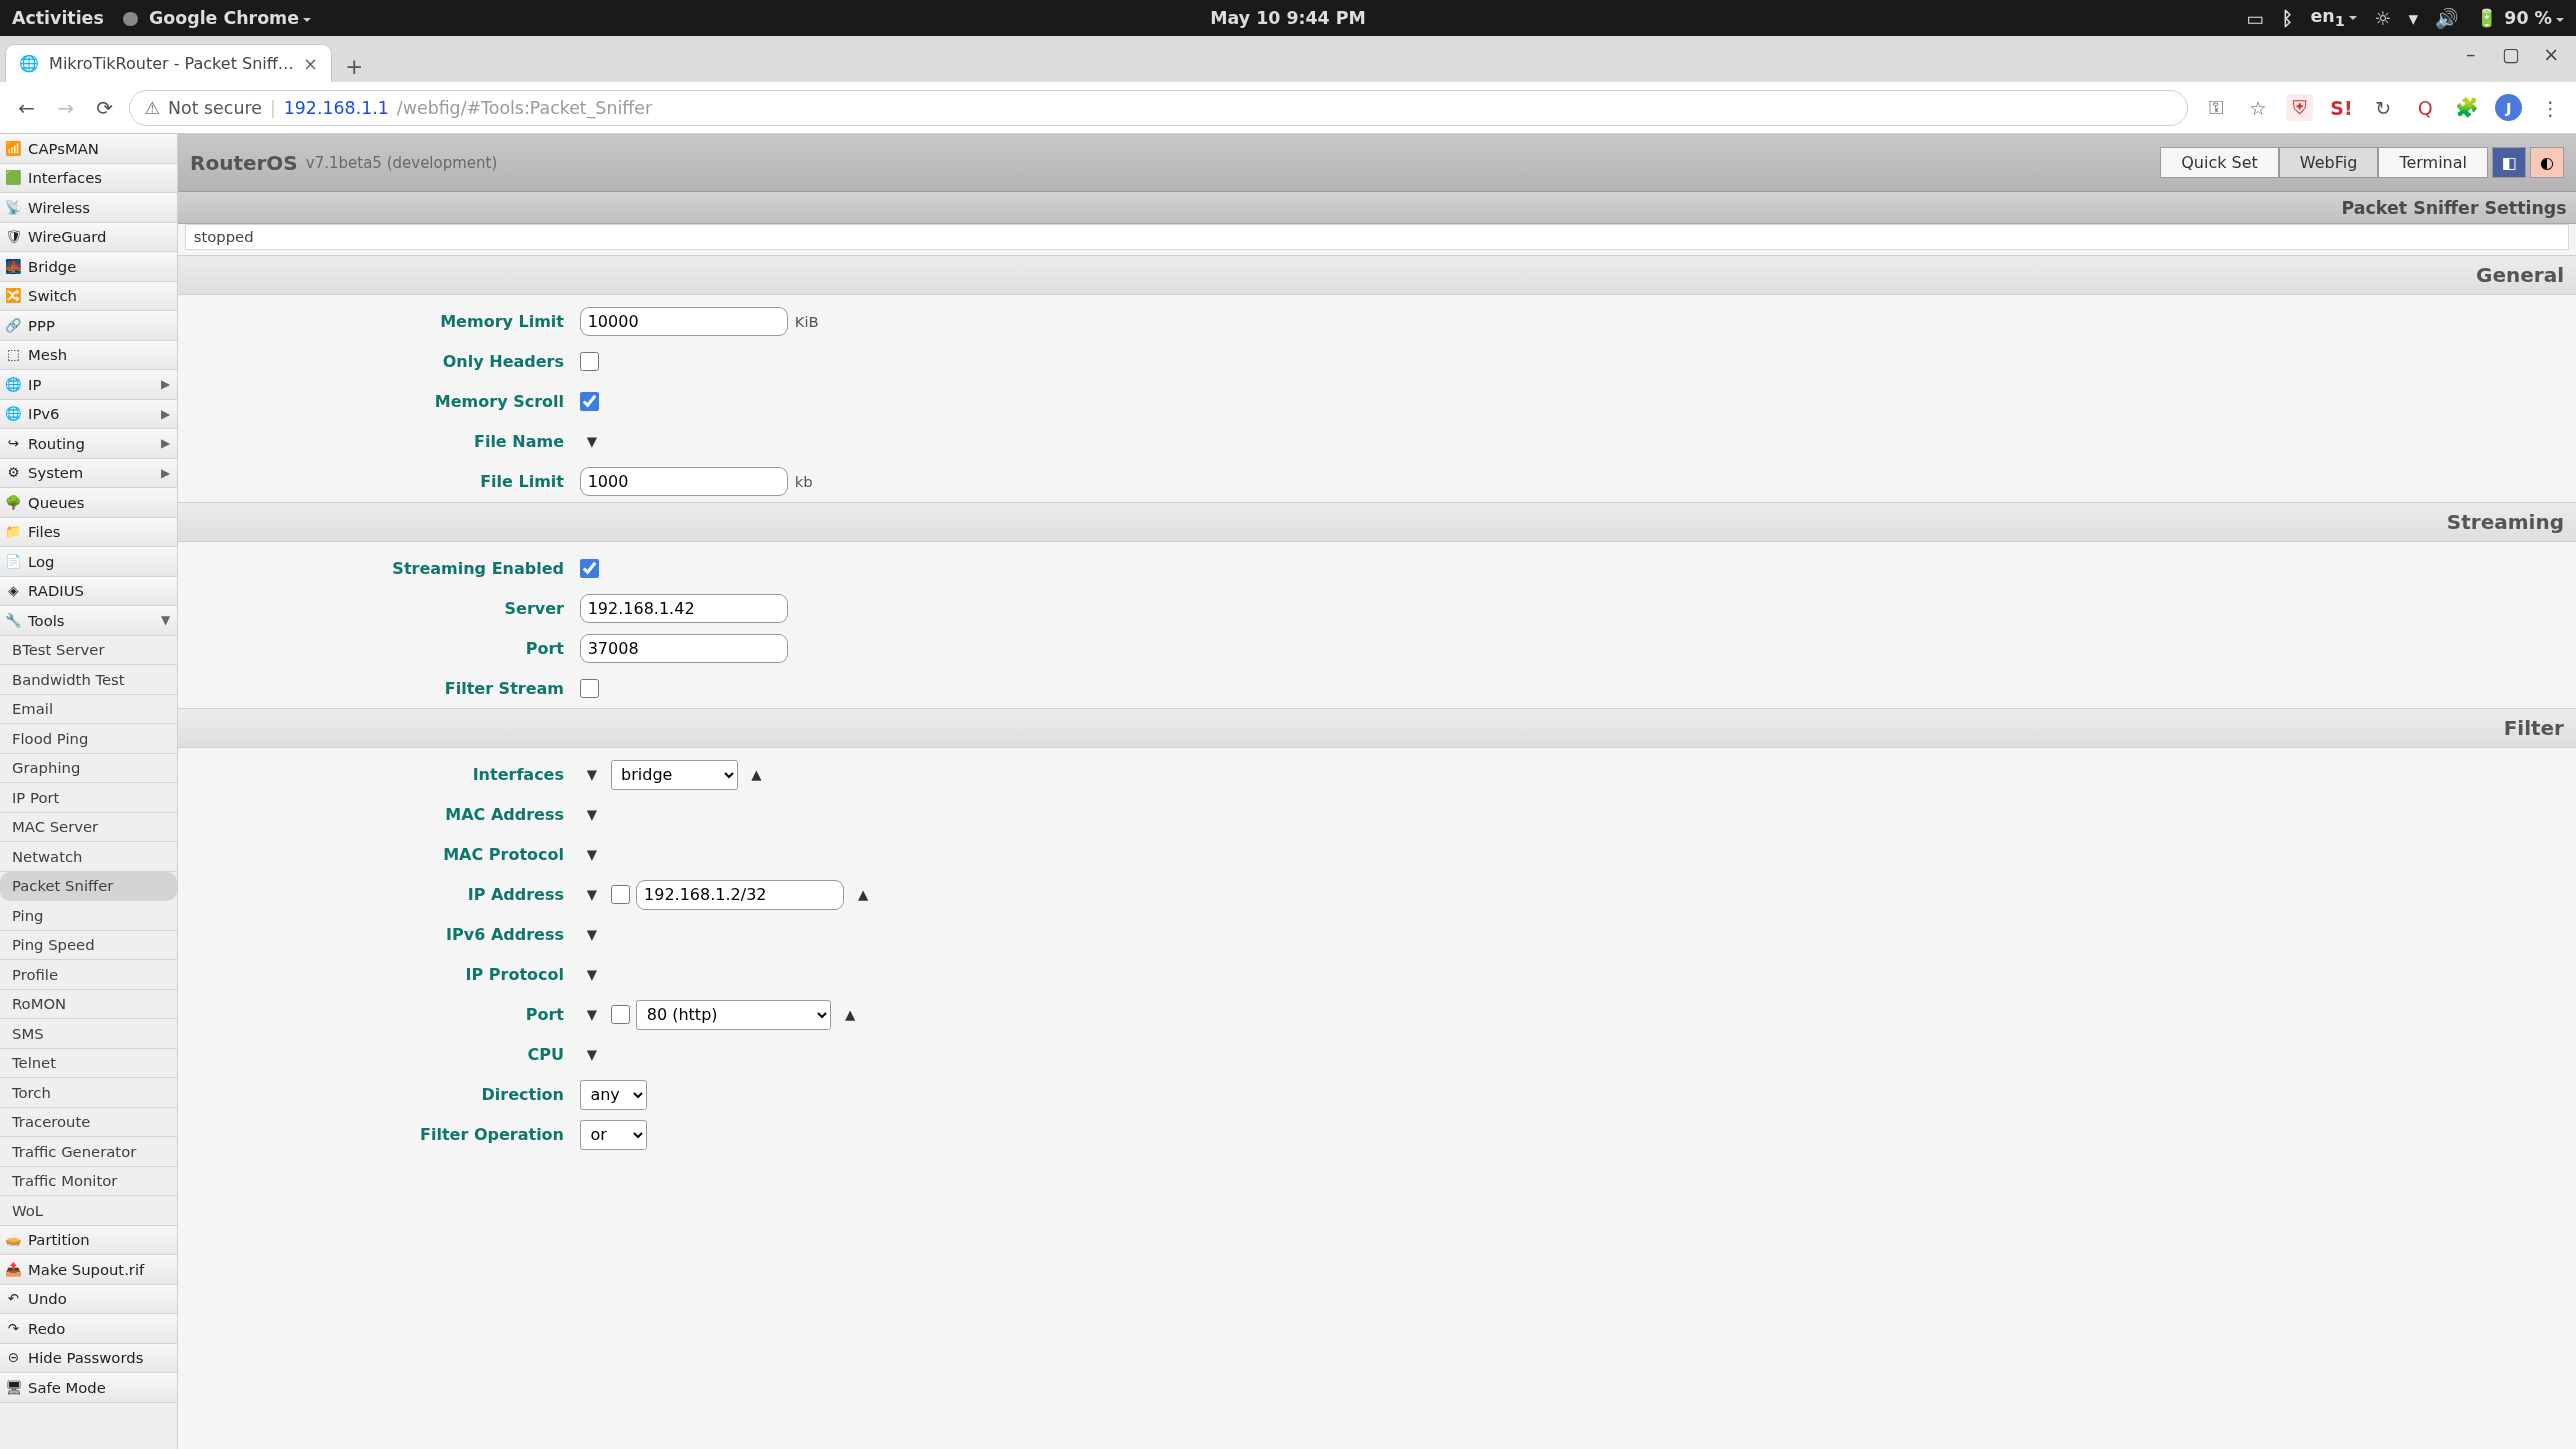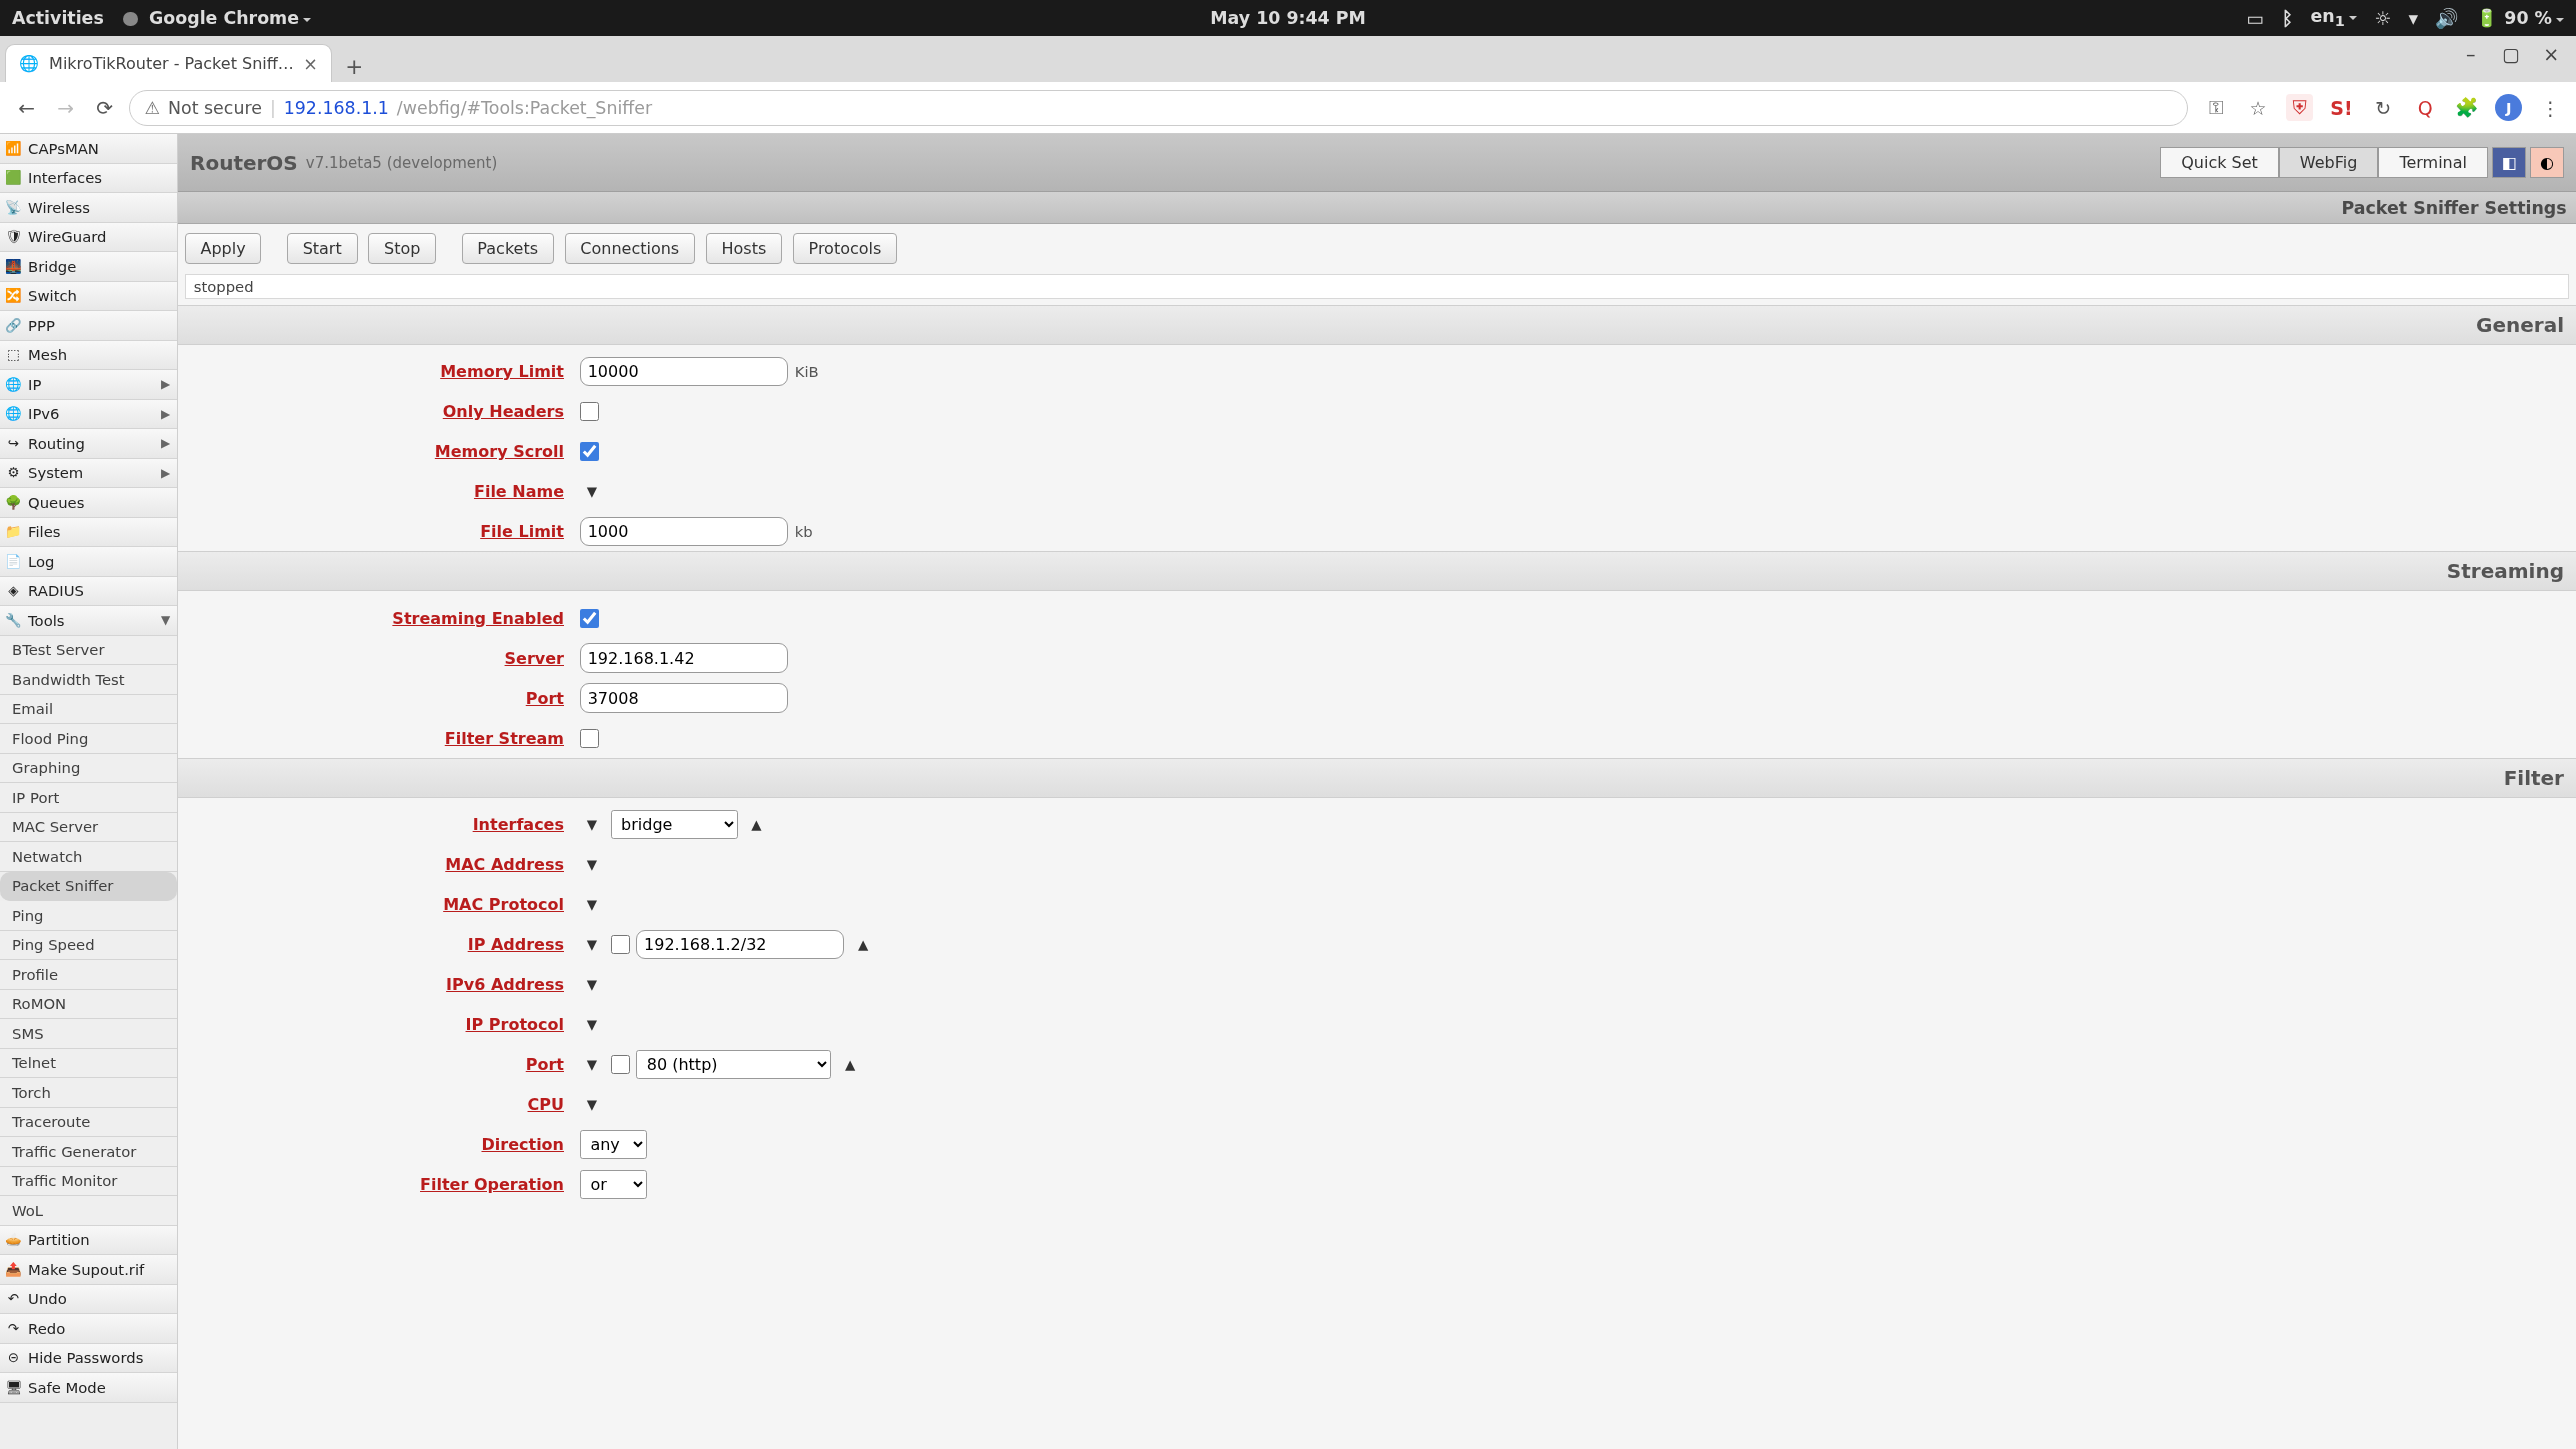--- a/index.html
+++ b/index.html
@@ -62,21 +62,21 @@
 .subheader .sh-title{ margin-left:auto; font-size:17.4px; font-weight:bold; color:#4a4a4a;}
 
 .toolbar{ padding:9.4px 6.7px; display:flex; gap:10.7px;}
 .tb-btn{ height:31px; padding:0 14.8px; background:linear-gradient(#fdfdfd,#e6e6e6); border:0.7px solid #a8a8a8; border-radius:4px; font-size:16px; color:#333; display:flex; align-items:center; cursor:pointer;}
 
 .status-bar{ margin:0 6.7px; height:25.5px; background:#fff; border:0.7px solid #d8d8d8; display:flex; align-items:center; padding:0 8px; font-size:14.8px; color:#444;}
 
 .form-area{ flex:1; overflow:auto; padding: 5.4px 0 20px 0;}
 .section-header{ height:40px; display:flex; align-items:center; justify-content:flex-end; padding-right:12px; font-size:20px; font-weight:bold; color:#555; background:linear-gradient(#ececec,#dedede); border-top:0.7px solid #cfcfcf; border-bottom:0.7px solid #cfcfcf; margin-bottom:6.7px;}
 .row{ display:flex; align-items:center; min-height:40px; padding:4px 0;}
-.row .lbl{ width:402px; text-align:right; padding-right:16px; font-size:16px; font-weight:bold; color:#b91c1c;text-decoration:underline;}
+.row .lbl{ width:402px; text-align:right; padding-right:16px; font-size:16px; font-weight:bold; color:#0f766e;}
 .row .ctrl{ display:flex; align-items:center; gap:6.7px;}
 .row input[type=text]{ height:29.5px; width:208px; border:0.7px solid #999; background:#fff; padding:0 6.7px; font-size:16px; border-radius:9px;}
 .row select{ height:29.5px; border:0.7px solid #999; background:#fff; padding:0 5.4px; font-size:16px; border-radius:2.7px;}
 .row .unit{ font-size:14.8px; color:#555;}
 .tri-btn{ width:24px; height:24px; display:flex; align-items:center; justify-content:center; cursor:pointer; color:#333; font-size:13.4px;}
 input[type=checkbox]{ width:19px; height:19px; accent-color:#3b7de0;}
 </style>
 </head>
 <body>
 
@@ -269,31 +269,20 @@
         <div class="header-tab active">WebFig</div>
         <div class="header-tab">Terminal</div>
         <div class="header-sq blue">◧</div>
         <div class="header-sq red">◐</div>
       </div>
     </div>
     <div class="subheader">
       <span class="sh-title">Packet Sniffer Settings</span>
     </div>
 
-    <div class="toolbar">
-      <button class="tb-btn">Apply</button>
-      <div style="width:4px"></div>
-      <button class="tb-btn">Start</button>
-      <button class="tb-btn">Stop</button>
-      <div style="width:4px"></div>
-      <button class="tb-btn">Packets</button>
-      <button class="tb-btn">Connections</button>
-      <button class="tb-btn">Hosts</button>
-      <button class="tb-btn">Protocols</button>
-    </div>
 
     <div class="status-bar">stopped</div>
 
     <div class="form-area">
       <div class="section-header">General</div>
 
       <div class="row">
         <div class="lbl">Memory Limit</div>
         <div class="ctrl">
           <input type="text" value="10000" style="">

